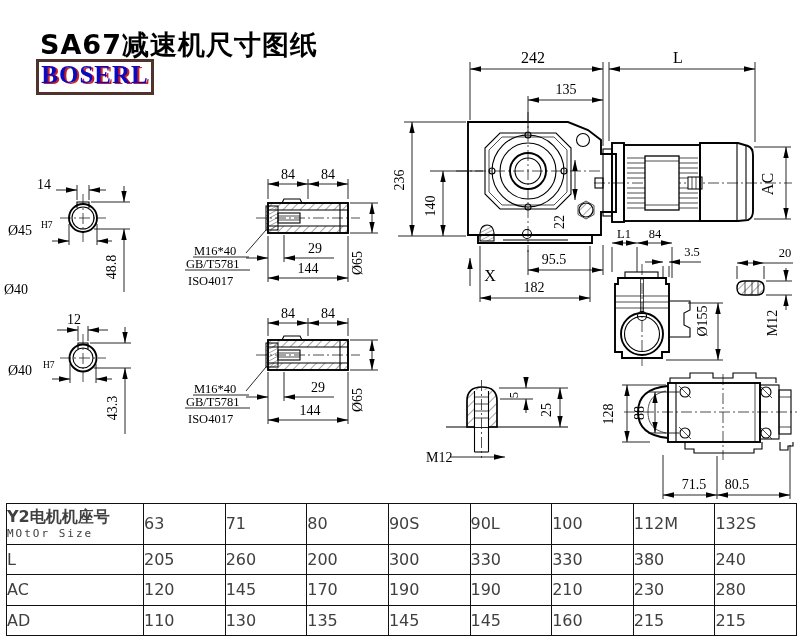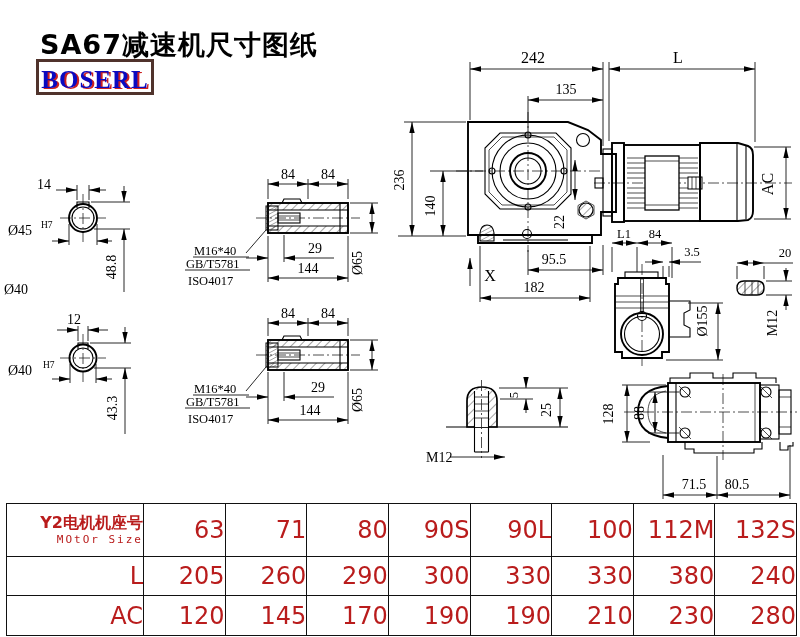--- a/index.html
+++ b/index.html
@@ -2,43 +2,43 @@
 <html><head>
 <meta charset="utf-8">
 <style>
   html,body{margin:0;padding:0;background:#fff;}
   #stage{position:relative;width:800px;height:637px;background:#fff;overflow:hidden;
          font-family:"Liberation Sans",sans-serif;}
   
   #title{position:absolute;left:40px;top:10px;font-size:27px;font-weight:bold;color:#000;
          font-family:"DejaVu Sans",sans-serif;letter-spacing:1px;white-space:nowrap;margin-top:17px;}
   #logo{position:absolute;left:36px;top:59px;width:112px;height:30px;border:3px solid #50332c;
-        background:#fff;display:flex;align-items:flex-end;justify-content:center;}
+        background:#fff;display:flex;align-items:flex-start;justify-content:center;}
   #logo span{font-family:"Liberation Serif",serif;font-weight:bold;font-size:25px;line-height:1;
         color:#0a0ac0;text-shadow:2px 1px 0 #cc2020;letter-spacing:1px;}
   
   svg{position:absolute;left:0;top:0;}
   .o{stroke:#000;fill:none;stroke-width:1.9;stroke-linejoin:miter;}
   .t{stroke:#000;fill:none;stroke-width:1.1;}
   .f{stroke:#000;fill:none;stroke-width:0.7;}
   .x{stroke:#111;fill:none;stroke-width:0.9;}
   .c{stroke:#222;fill:none;stroke-width:0.8;stroke-dasharray:11 3 2 3;}
   text.d{font-family:"Liberation Serif",serif;font-size:14px;fill:#000;text-anchor:middle;}
   text.dl{text-anchor:start;}
   text.big{font-size:16px;}
   text.sm{font-size:12.5px;}
   text.sup{font-size:9.5px;}
   
   #spec{position:absolute;left:6px;top:503px;width:791px;height:133px;border-collapse:collapse;
         table-layout:fixed;}
-  #spec td{border:1.8px solid #111;text-align:right;vertical-align:middle;color:#b91c1c;
+  #spec td{border:1.8px solid #111;text-align:left;vertical-align:middle;color:#404040;
         font-family:"DejaVu Sans",sans-serif;padding:0;}
   #spec .hcn{font-size:16px;font-weight:bold;line-height:1.15;}
   #spec .hen{font-size:11px;font-weight:normal;font-family:"DejaVu Sans Mono",monospace;letter-spacing:2px;}
-  #spec .num{font-size:24px;}
+  #spec .num{font-size:16px;}
   #spec col.c0{width:137px;}
 </style>
 </head>
 <body>
 
 <div id="stage">
 
   <svg width="800" height="637" viewBox="0 0 800 637">
     <defs>
       <marker id="me" markerWidth="12" markerHeight="8" refX="11" refY="3.5" orient="auto" markerUnits="userSpaceOnUse">
@@ -413,34 +413,45 @@
       <td class="num">90S</td>
       <td class="num">90L</td>
       <td class="num">100</td>
       <td class="num">112M</td>
       <td class="num">132S</td>
     </tr>
     <tr style="height:30px;">
       <td class="num">L</td>
       <td class="num">205</td>
       <td class="num">260</td>
-      <td class="num">290</td>
+      <td class="num">200</td>
       <td class="num">300</td>
       <td class="num">330</td>
       <td class="num">330</td>
       <td class="num">380</td>
       <td class="num">240</td>
     </tr>
     <tr style="height:30px;">
       <td class="num">AC</td>
       <td class="num">120</td>
       <td class="num">145</td>
       <td class="num">170</td>
       <td class="num">190</td>
       <td class="num">190</td>
       <td class="num">210</td>
       <td class="num">230</td>
       <td class="num">280</td>
     </tr>
+    <tr style="height:30px;">
+      <td class="num">AD</td>
+      <td class="num">110</td>
+      <td class="num">130</td>
+      <td class="num">135</td>
+      <td class="num">145</td>
+      <td class="num">145</td>
+      <td class="num">160</td>
+      <td class="num">215</td>
+      <td class="num">215</td>
+    </tr>
   </tbody>
     </table>
 
 </div>
 
 </body></html>

